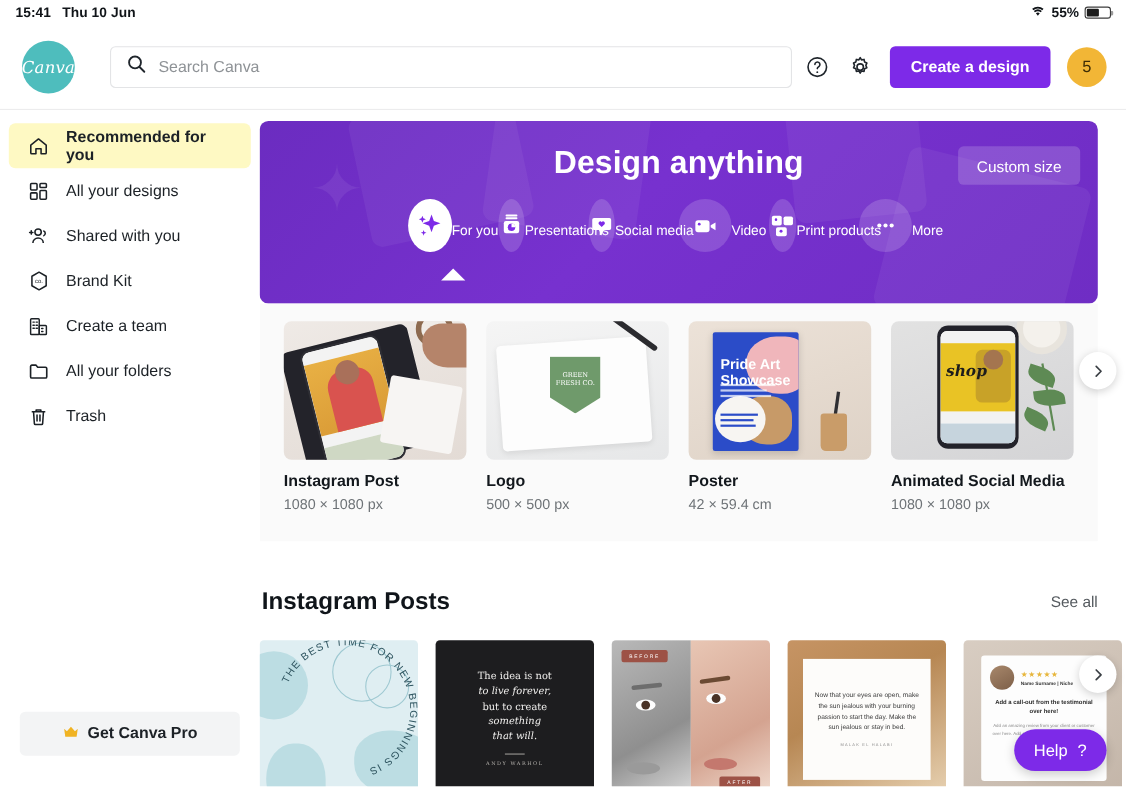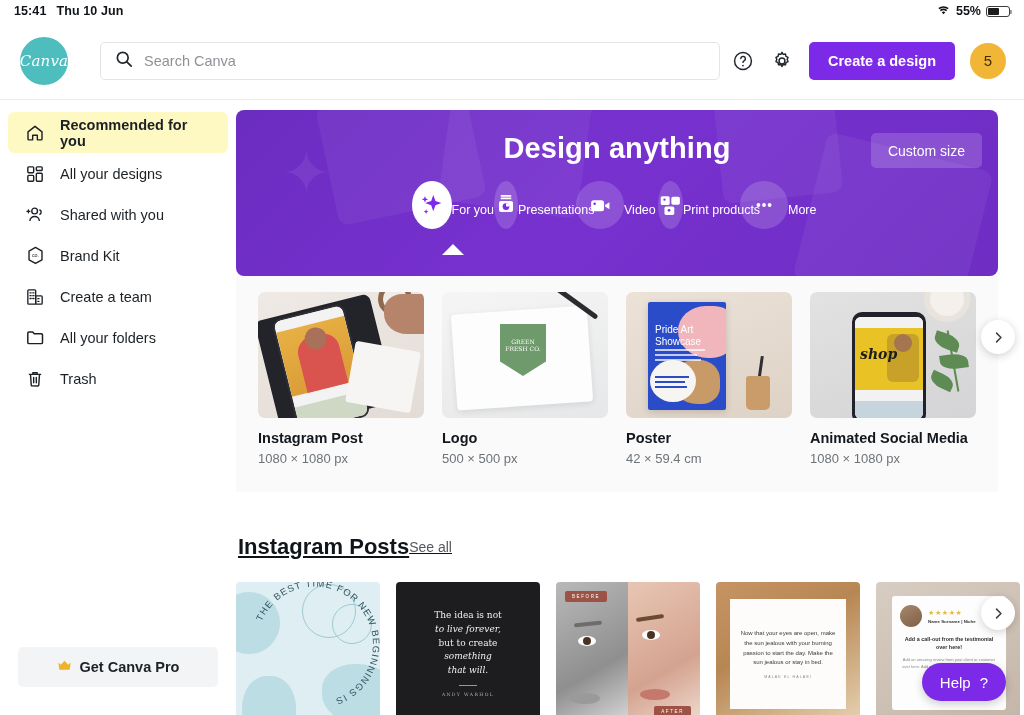--- a/index.html
+++ b/index.html
@@ -260,38 +260,38 @@
   .t-poster .blob-tan {
     position: absolute; right: 6px; bottom: 6px; width: 48px; height: 44px;
     background: #c79a68; border-radius: 50% 45% 40% 55%;
   }
   .t-poster .blob-white {
     position: absolute; left: 2px; bottom: 8px; width: 46px; height: 42px;
     background: #f7f5f2; border-radius: 50%;
   }
   .t-poster .ptitle {
     position: absolute; left: 7px; top: 22px; color: #fff;
-    font-size: 10px; font-weight: normal; line-height: 1.15; z-index: 2;
+    font-size: 13px; font-weight: bold; line-height: 1.15; z-index: 2;
   }
   .t-poster .pline {
     position: absolute; left: 7px; background: rgba(255,255,255,.72); height: 1.6px; z-index: 2;
   }
   .t-poster .cup {
     position: absolute; right: 22px; bottom: 8px; width: 24px; height: 34px;
     background: #c99c69; border-radius: 3px 3px 5px 5px;
   }
   .t-poster .pencil {
     position: absolute; right: 30px; bottom: 36px; width: 3px; height: 26px;
     background: #2f2f33; transform: rotate(8deg);
   }
 
   
   .t-anim { background: linear-gradient(160deg,#e2e2e2 0%, #d4d4d6 100%); }
   .t-anim .aphone {
-    position: absolute; left: 42px; top: 20px; width: 74px; height: 112px;
+    position: absolute; left: 42px; top: 4px; width: 74px; height: 112px;
     background: #22222a; border-radius: 10px; padding: 5px 3px; overflow: hidden;
   }
   .t-anim .ascreen { background: #fff; height: 100%; border-radius: 6px; overflow: hidden; }
   .t-anim .abar { height: 11px; background: #f2f2f2; }
   .t-anim .ayellow { height: 62px; background: #e9c325; position: relative; }
   .t-anim .aperson {
     position: absolute; right: 4px; top: 6px; width: 32px; height: 48px;
     background: #c8a228; border-radius: 6px;
   }
   .t-anim .ahead {
@@ -327,23 +327,22 @@
     cursor: pointer; color: #3a3f44; z-index: 6;
   }
   .arrow-cards { right: -17px; top: 44px; }
   .arrow-posts { right: -17px; top: 62px; }
 
   
   .section {
     margin-top: 42px; padding: 0 0 0 0; position: relative;
   }
   .section-head {
-    display: flex; align-items: center; 
+    display: flex; align-items: center; justify-content: space-between;
     padding: 0 0 0 2px;
-    text-decoration: underline;
   }
   .section-title { font-size: 22px; font-weight: bold; color: #10151a; }
   .see-all { font-size: 14px; color: #54595e; cursor: pointer; }
   .posts {
     display: flex; gap: 16px; margin-top: 22px;
   }
   .post {
     width: 144px; height: 144px; flex: none;
     border-radius: 4px; overflow: hidden; position: relative; cursor: pointer;
     background: #eee;
@@ -596,20 +595,29 @@
                 <rect x="5" y="8" width="14" height="11" rx="2"></rect>
                 <rect x="6.6" y="4.6" width="10.8" height="1.7" rx=".85"></rect>
                 <rect x="6.6" y="2.1" width="10.8" height="1.7" rx=".85"></rect>
                 <circle cx="12" cy="13.6" r="3.4" fill="#7d2ae8"></circle>
                 <path d="M12 10.2v3.4h3.4A3.4 3.4 0 0012 10.2z" fill="#fff"></path>
               </svg>
           </div>
           <div class="cat-label">Presentations</div>
         </div>
 
+        <div class="cat">
+          <div class="cat-circle">
+            <svg width="24" height="24" viewBox="0 0 24 24" fill="currentColor">
+                <path d="M5 5.2h14a1.6 1.6 0 011.6 1.6v7.6a1.6 1.6 0 01-1.6 1.6h-5.1L12 21.2l-2.5-5.2H5a1.6 1.6 0 01-1.6-1.6V6.8A1.6 1.6 0 015 5.2z"></path>
+                <path d="M12 13.4l-2.6-2.5a1.6 1.6 0 012.6-1.9 1.6 1.6 0 012.6 1.9z" fill="#7d2ae8"></path>
+              </svg>
+          </div>
+          <div class="cat-label">Social media</div>
+        </div>
 
         <div class="cat">
           <div class="cat-circle">
             <svg width="25" height="25" viewBox="0 0 24 24" fill="currentColor">
                 <rect x="3" y="7" width="12.4" height="10.4" rx="2.4"></rect>
                 <path d="M16.4 11.4l4.2-2.6v6.8l-4.2-2.6z"></path>
                 <circle cx="6.4" cy="10.4" r="1.2" fill="#7d2ae8"></circle>
               </svg>
           </div>
           <div class="cat-label">Video</div>

